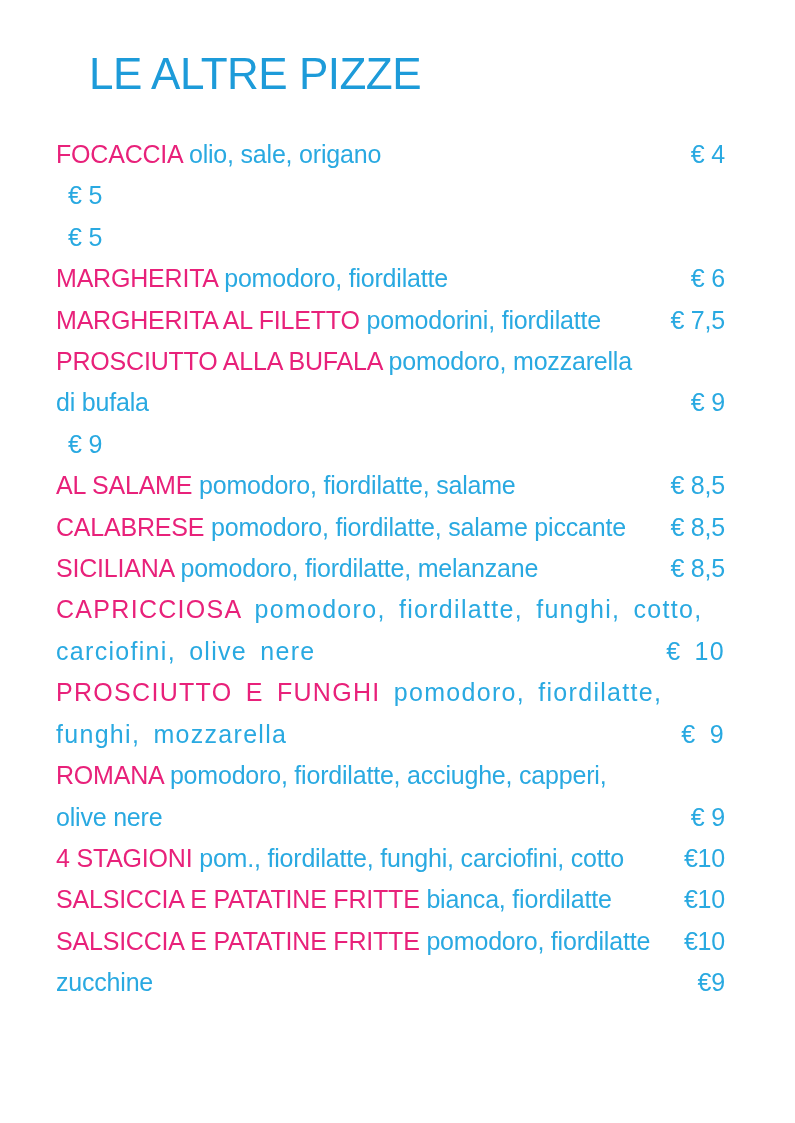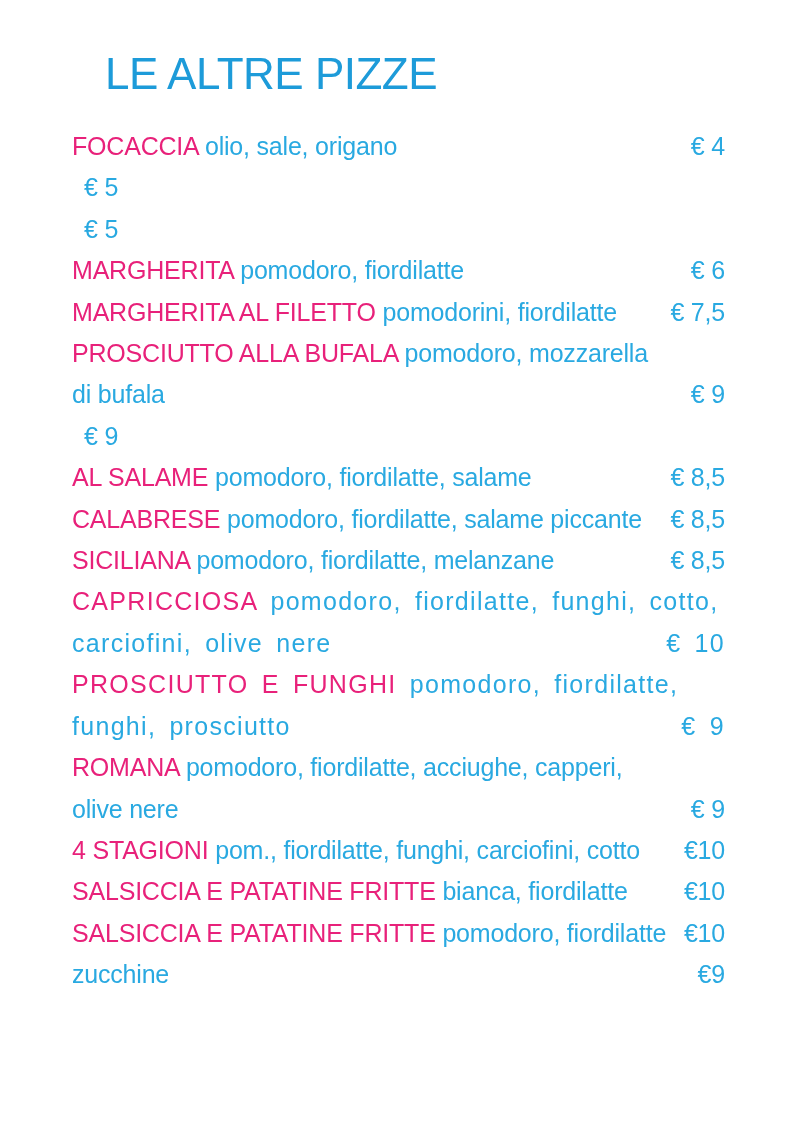--- a/index.html
+++ b/index.html
@@ -10,33 +10,33 @@
   body {
     width: 795px;
     height: 1123px;
     font-family: "Liberation Sans", sans-serif;
     overflow: hidden;
   }
   .page {
     box-sizing: border-box;
     width: 795px;
     height: 1123px;
-    padding: 42px 70px 0 72px;
+    padding: 42px 70px 0 56px;
     background: #ffffff;
   }
   .title {
     margin: 10px 0 0 33px;
     font-size: 44px;
     line-height: 1.0;
     font-weight: 400;
     letter-spacing: -0.5px;
     color: var(--title-blue, #1d9bd9);
   }
   .menu {
-    margin-top: 30px;
+    margin-top: 38px;
   }
   .line {
     display: flex;
     justify-content: space-between;
     align-items: baseline;
     font-size: 25px;
     line-height: 41.4px;
     letter-spacing: -0.2px;
     white-space: pre;
   }
@@ -149,21 +149,21 @@
       <span class="price p2">€ 10</span>
     </div>
   </div>
 
   <div class="item tracked">
     <div class="line line1">
       <span class="text"><span class="name">PROSCIUTTO E FUNGHI</span><span class="desc"> pomodoro, fiordilatte,</span></span>
       <span class="price p1"></span>
     </div>
     <div class="line line2">
-      <span class="text"><span class="desc desc2">funghi, prosciutto</span></span>
+      <span class="text"><span class="desc desc2">funghi, mozzarella</span></span>
       <span class="price p2">€ 9</span>
     </div>
   </div>
 
   <div class="item">
     <div class="line line1">
       <span class="text"><span class="name">ROMANA</span><span class="desc"> pomodoro, fiordilatte, acciughe, capperi,</span></span>
       <span class="price p1"></span>
     </div>
     <div class="line line2">

